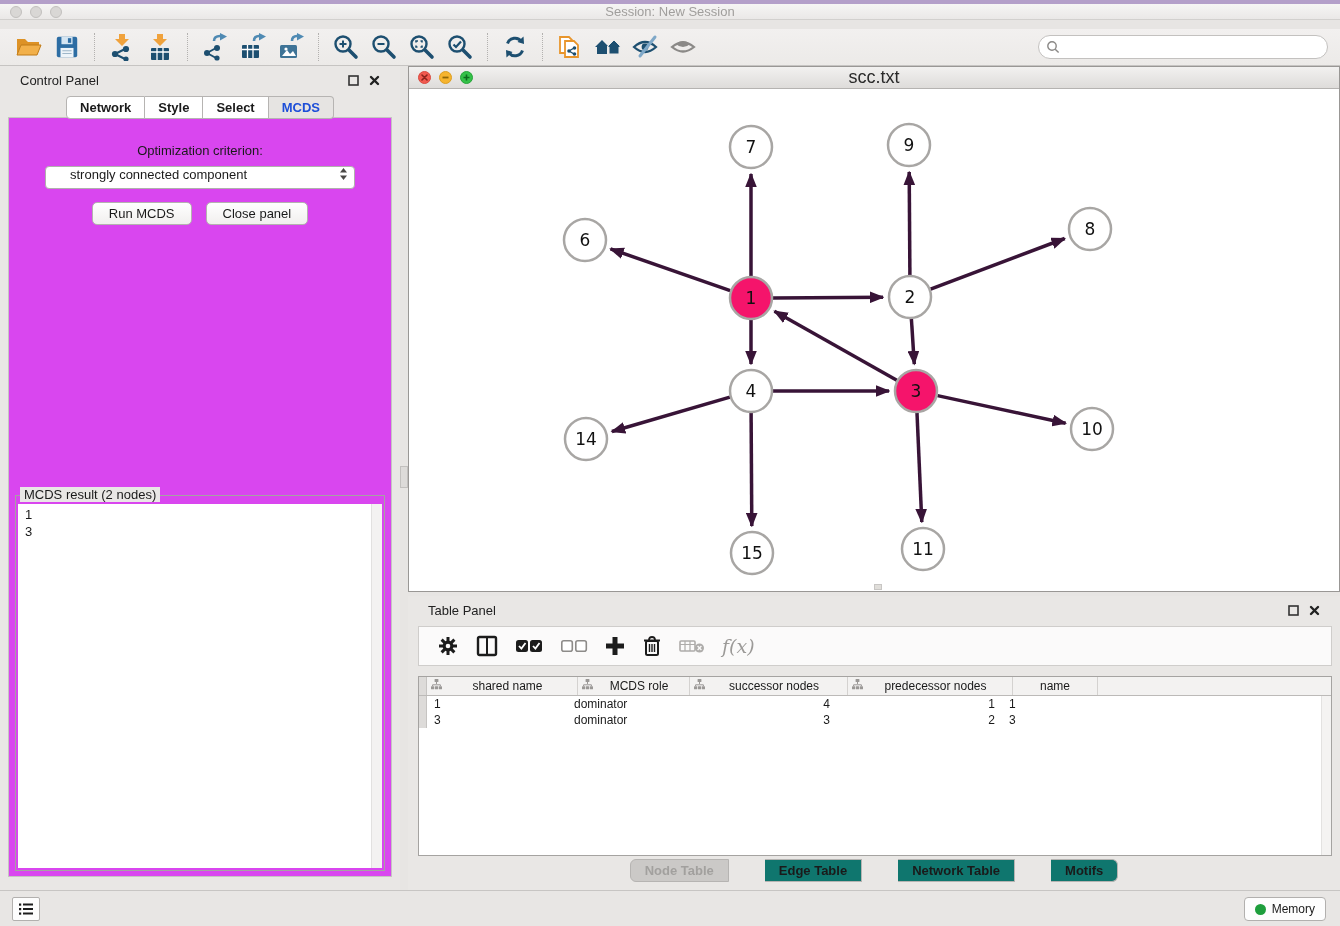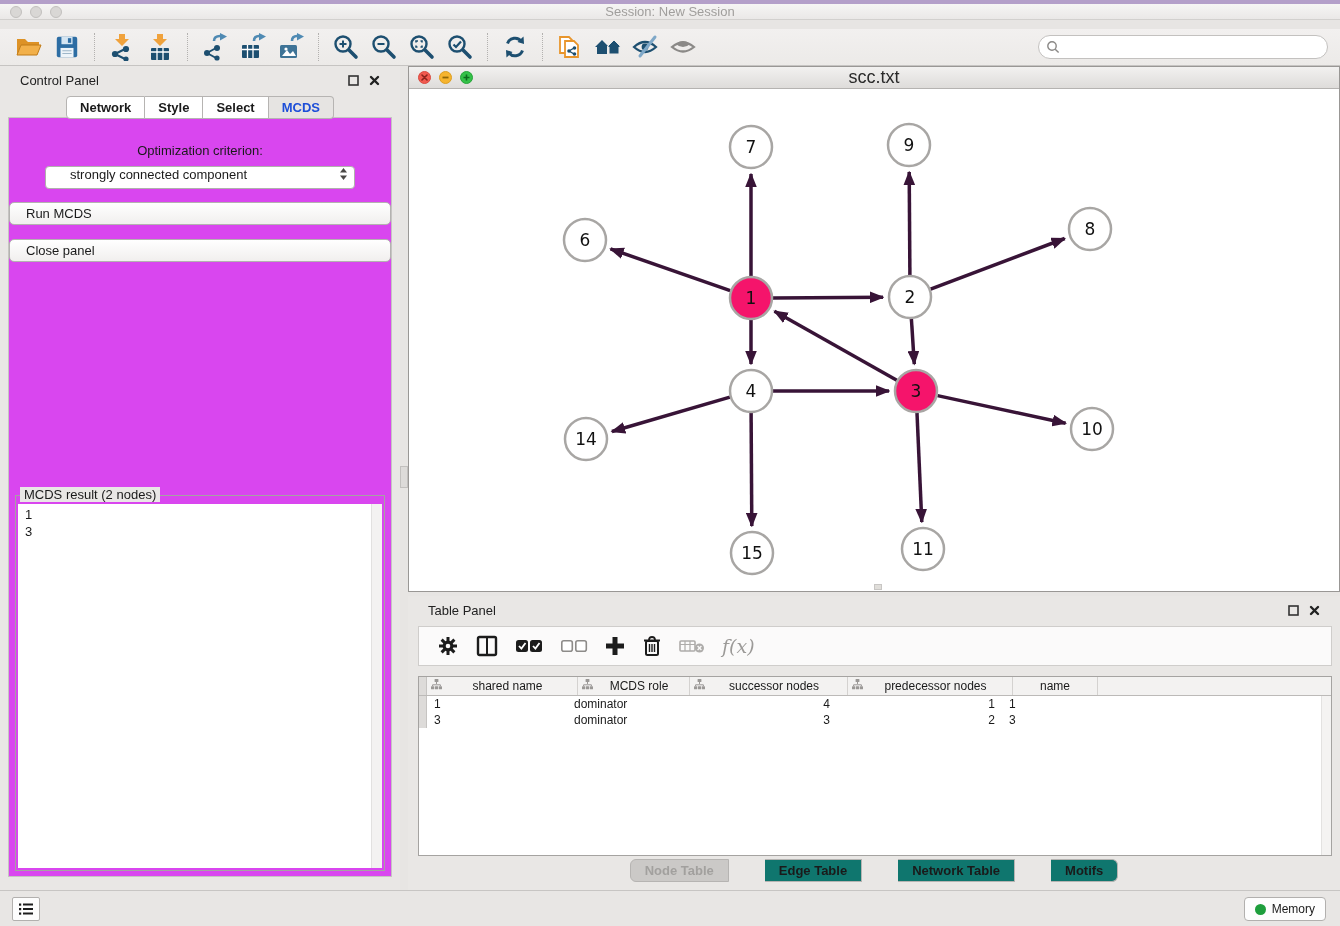--- a/index.html
+++ b/index.html
@@ -37,21 +37,21 @@
   .tab:first-child { border-left-width:1px; border-radius:4px 0 0 4px; }
   .tab:last-child { border-radius:0 4px 4px 0; }
   .tab.active { background:#e6e4e2; color:#1d4ed8; }
   .cp-box { position:absolute; left:8px; right:8px; top:51px; bottom:13px;
     border:1px solid #c6c4c2; background:#d946ef; }
   .opt-label { text-align:center; margin-top:25px; font-size:13px; }
   .select { width:310px; height:23px; margin:8px auto 0; background:#fff;
     border:1px solid #b1afae; border-radius:4px; display:flex; 
     padding:0 6px 0 24px; font-size:13px; }
   .select .sel-chev { margin-left:auto; }
-  .btn-row { display:flex; justify-content:center; gap:14px; margin-top:13px;flex-direction:column; }
+  .btn-row { display:flex; justify-content:center; gap:14px; margin-top:13px; }
   .push-btn { height:23px; padding:0 16px; background:linear-gradient(#ffffff,#f1efee);
     border:1px solid #b4b2b0; border-radius:5px; font-size:13px; display:flex; align-items:center; }
   .result-group { position:absolute; left:6px; right:6px; top:377px; bottom:5px;
     border:1px solid #a5a3a1; }
   .result-legend { position:absolute; top:-9px; left:4px; background:#e9e7e5; padding:0 4px; font-size:13px; }
   .result-inner { position:absolute; left:2px; right:2px; top:8px; bottom:2px; background:#fff; }
   .result-text { font-size:13px; line-height:17px; padding:2px 0 0 7px; white-space:pre; font-family:"Liberation Sans",sans-serif; }
   .result-scroll { position:absolute; right:0; top:0; bottom:0; width:11px; background:#f3f2f1; border-left:1px solid #e2e1e0; }
 
   

